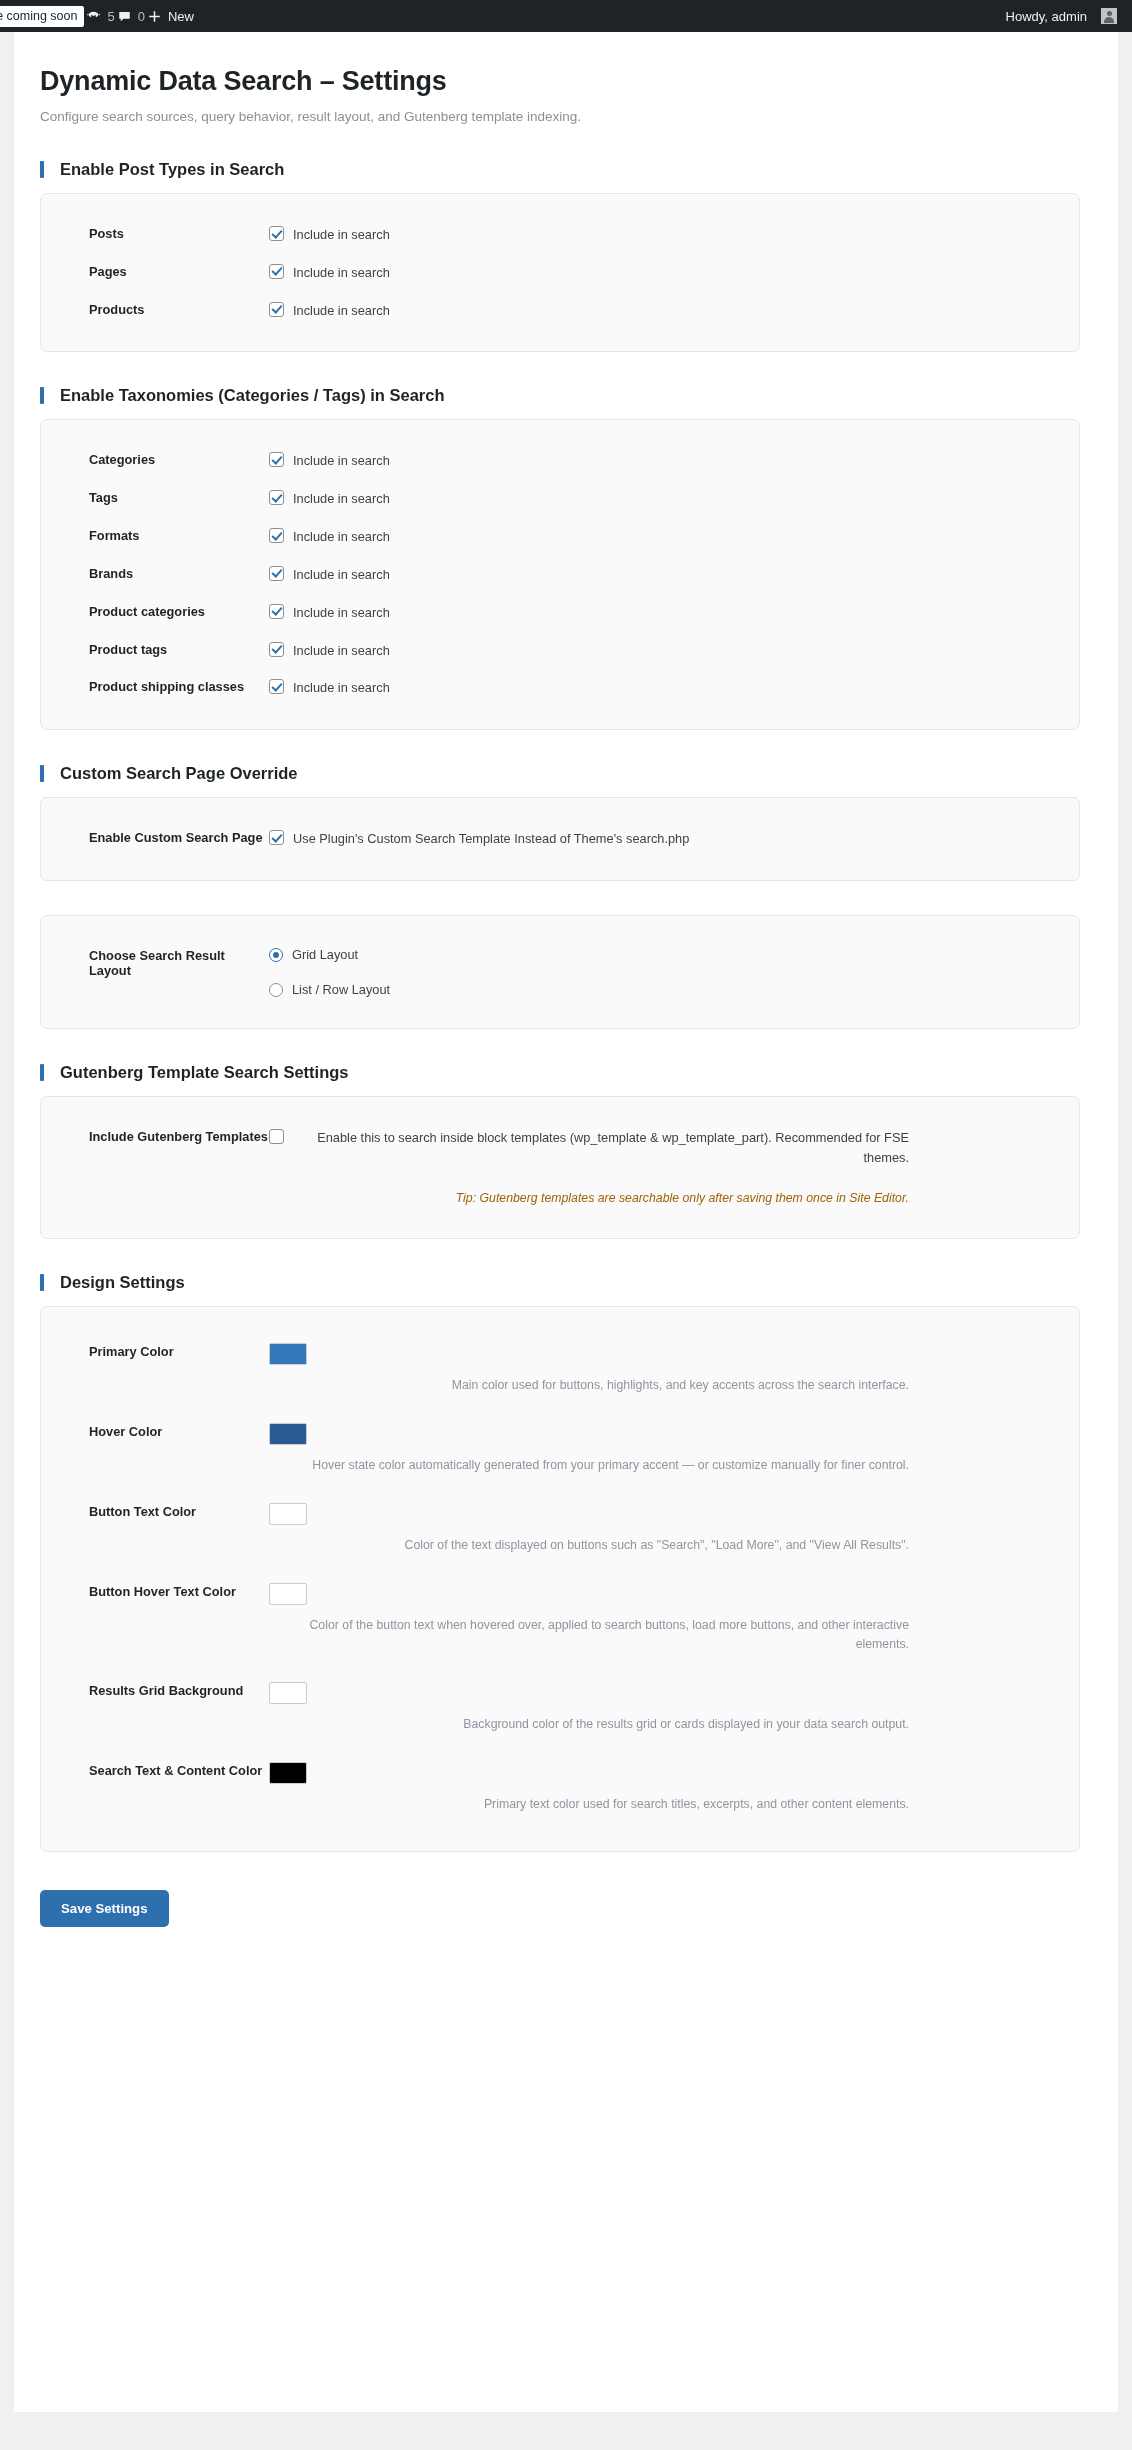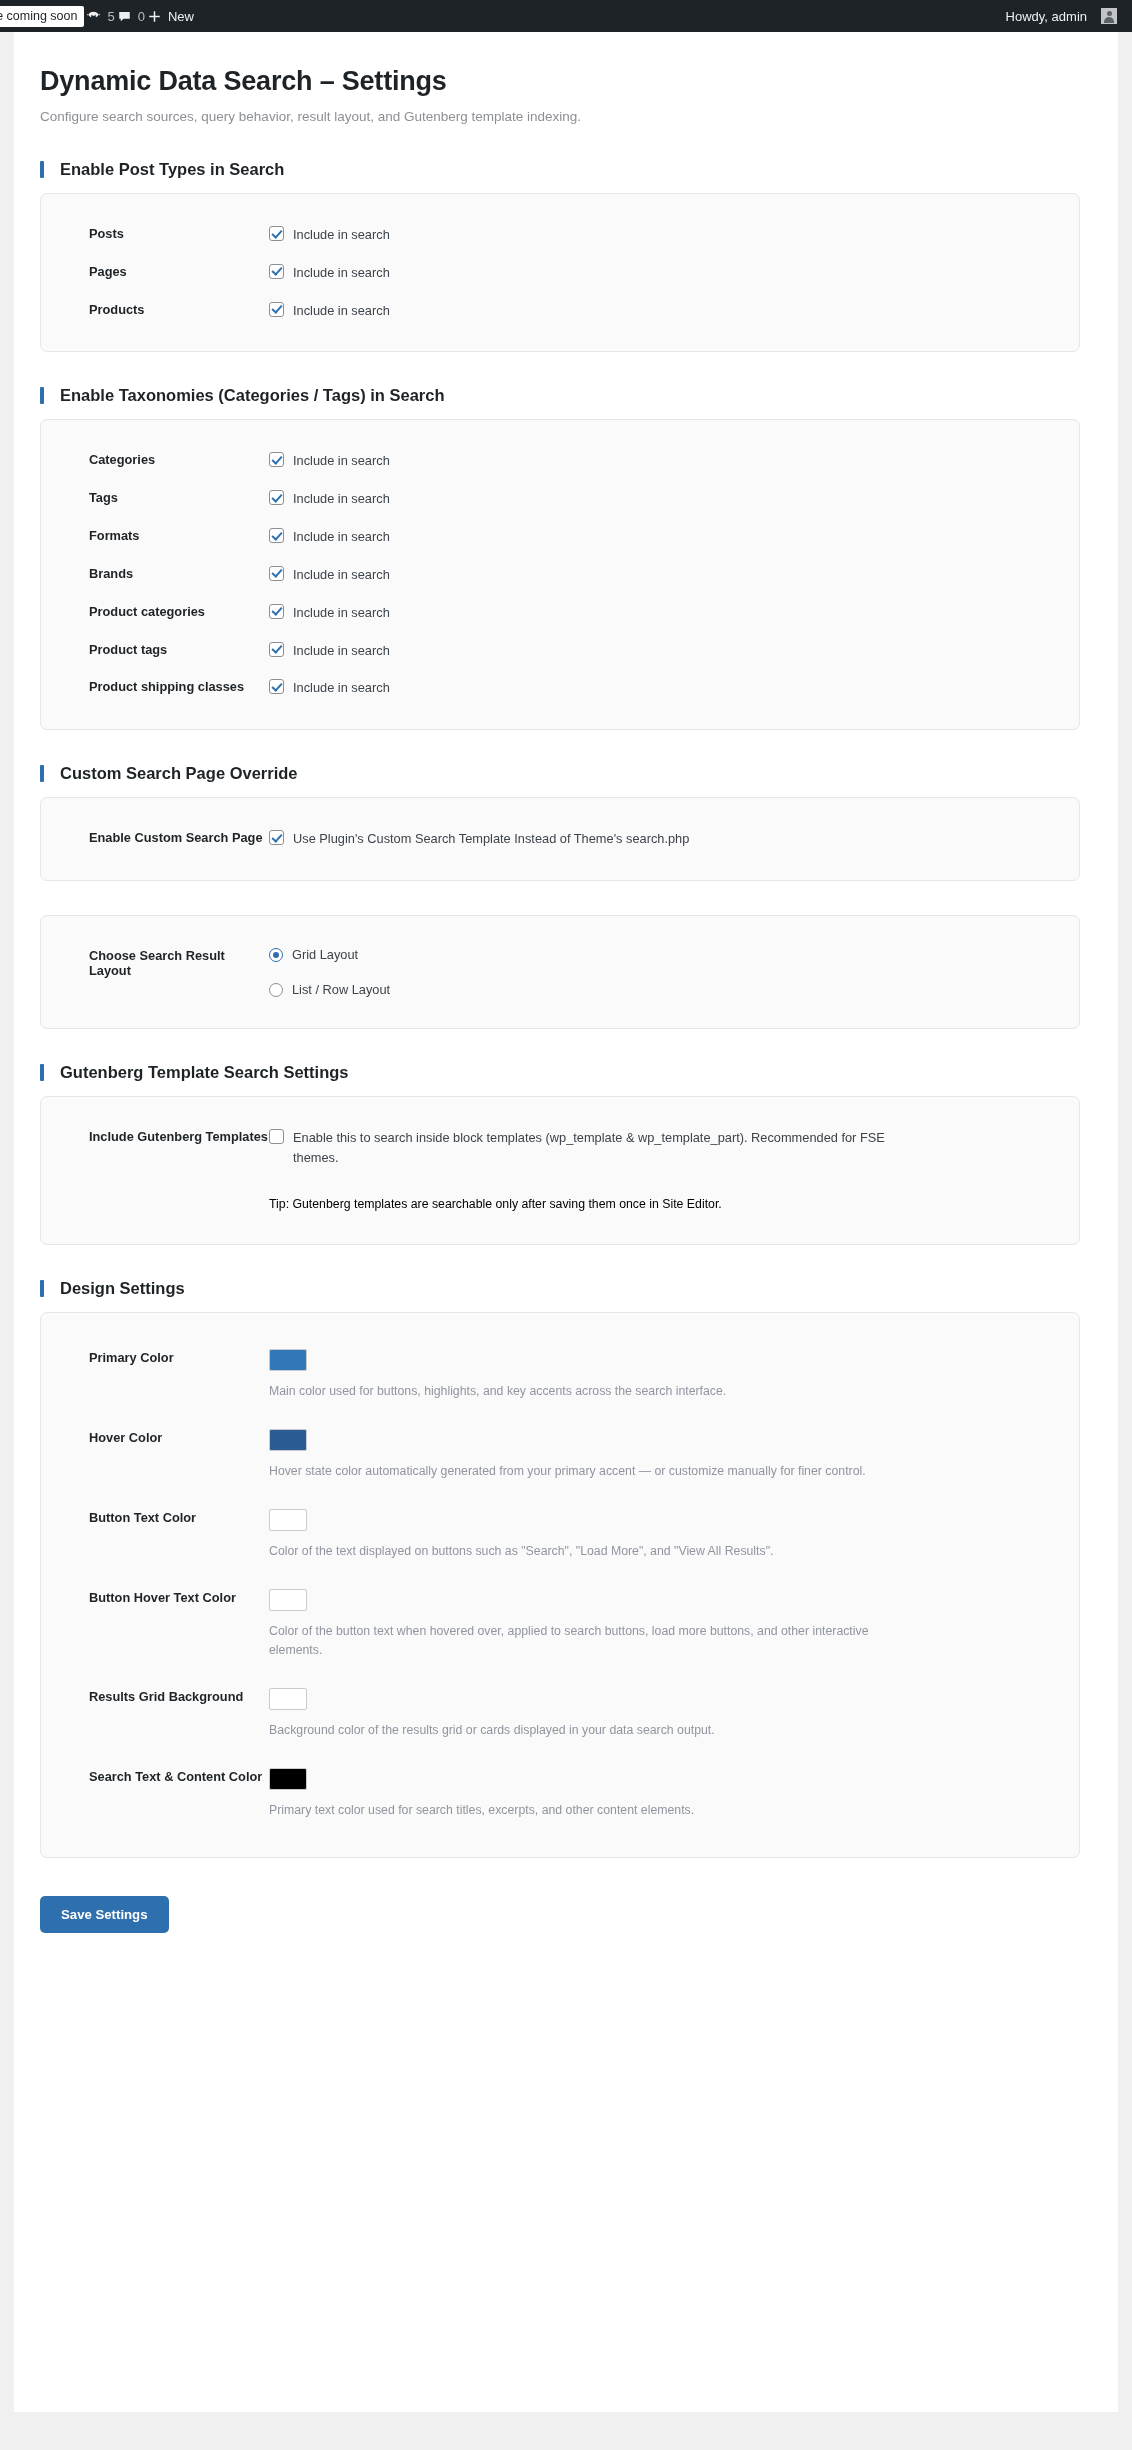--- a/index.html
+++ b/index.html
@@ -73,35 +73,35 @@
     margin-bottom: 34px;
   }
 
   
   .row { display: flex; align-items: flex-start; padding: 9px 0 9px 24px; }
   .row-label {
     width: 180px; flex: none;
     font-size: 12.8px; font-weight: 700; color: #1d2327;
     padding-top: 1px;
   }
-  .row-ctrl { flex: 1; }
+  .row-ctrl { flex: 1; text-align: right; }
   .chk-line { display: flex; align-items: flex-start; gap: 9px; }
   .chk {
     width: 15px; height: 15px; flex: none; margin-top: 1px;
     border: 1px solid #8c8f94; border-radius: 3px;
     background: #ffffff; position: relative;
   }
   .chk.checked::after {
     content: ""; position: absolute;
     left: 4px; top: 0.5px; width: 4px; height: 8px;
     border: solid #2e6fae; border-width: 0 2px 2px 0;
     transform: rotate(42deg);
   }
   .chk-text { font-size: 12.8px; color: #3c434a; line-height: 1.55; }
-  .hint { font-size: 12.3px; color: #000000; margin-top: 27px; line-height: 1.5; }
+  .hint { font-size: 12.3px; color: #a16207; margin-top: 21px; line-height: 1.5; font-style: italic; }
 
   .radio-group { display: flex; flex-direction: column; gap: 20px; }
   .radio-line { display: flex; align-items: center; gap: 9px; }
   .radio {
     width: 14px; height: 14px; flex: none;
     border: 1px solid #8c8f94; border-radius: 50%;
     background: #ffffff; position: relative;
   }
   .radio.on { border-color: #2e6fae; }
   .radio.on::after {

